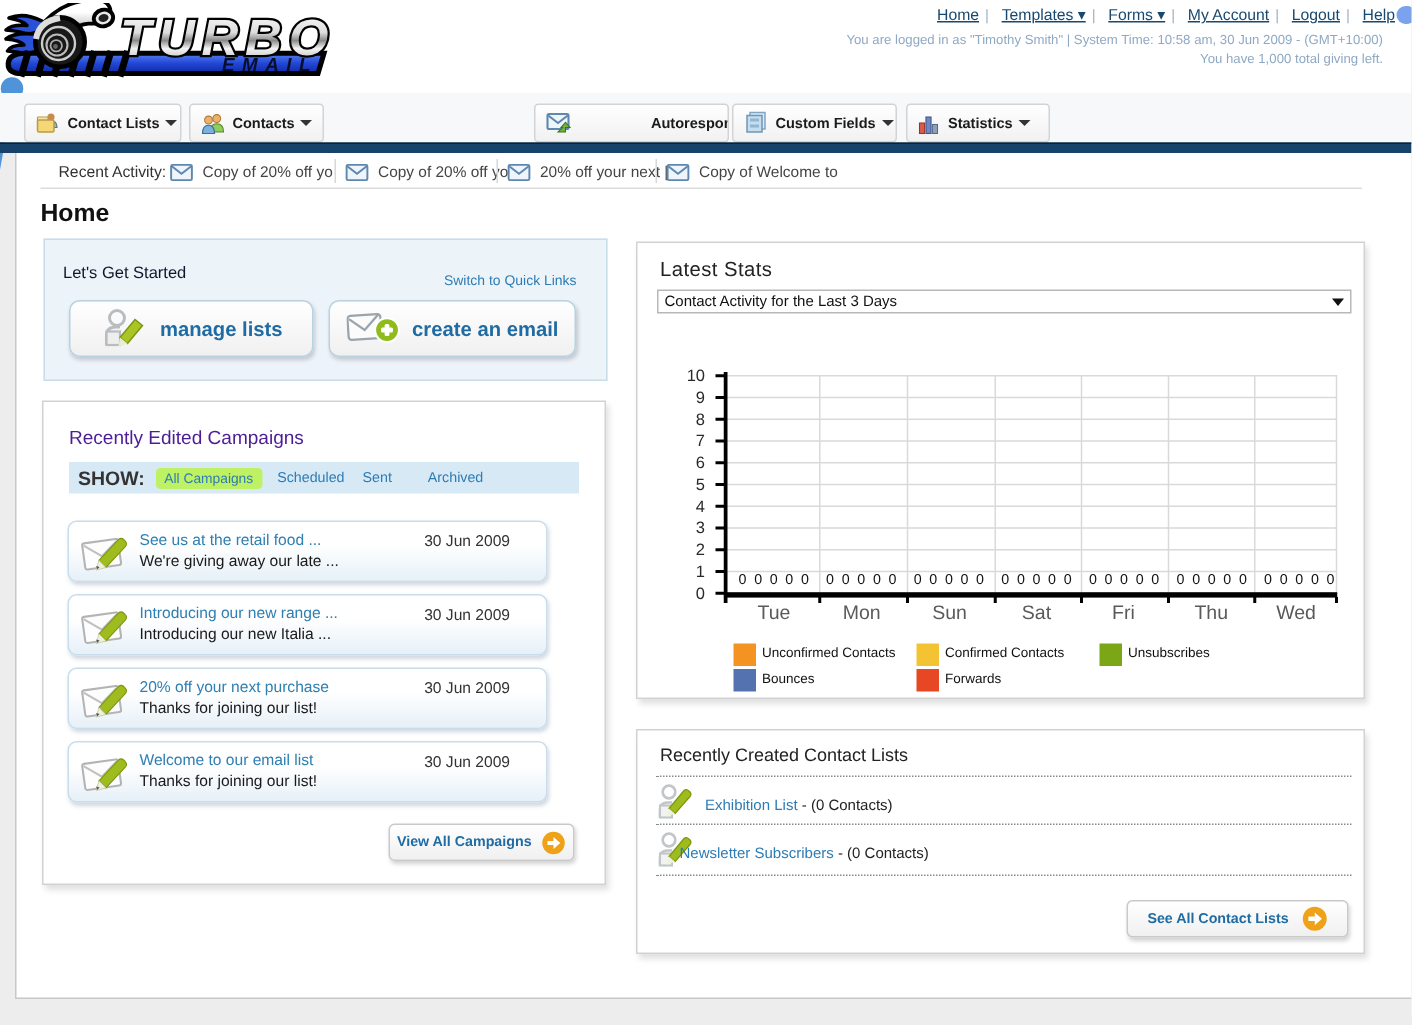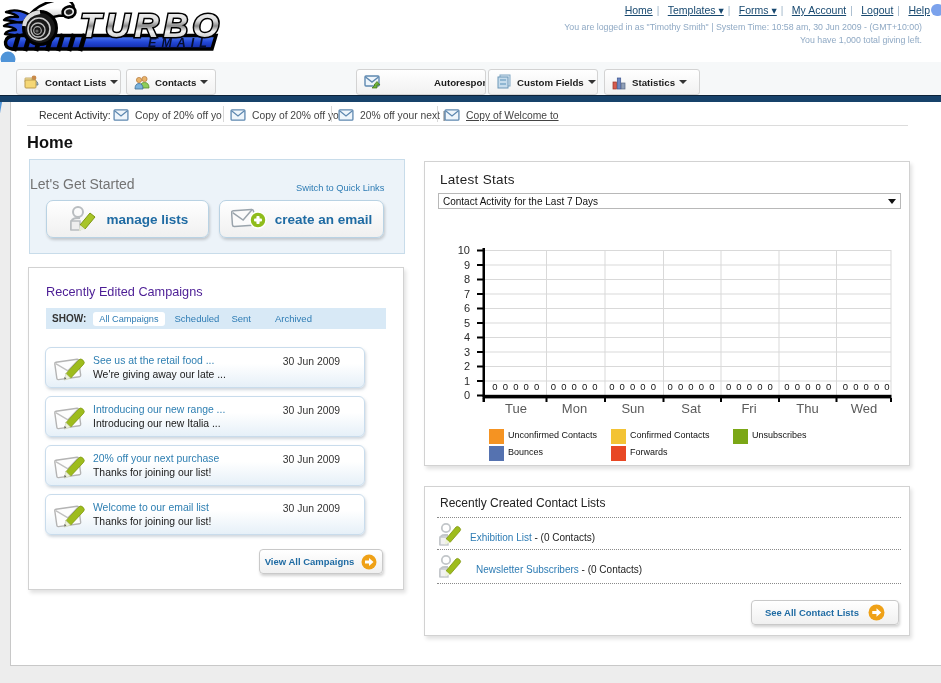--- a/index.html
+++ b/index.html
@@ -161,26 +161,26 @@
   <svg class="abs" style="left:338px;top:109px;" width="16" height="12" viewBox="0 0 17 13">
       <rect x="1" y="1" width="15" height="11" rx="1" fill="#eef5fb" stroke="#5e88b0" stroke-width="1.4"></rect>
       <path d="M1.5,2 L8.5,7.5 L15.5,2" fill="none" stroke="#5e88b0" stroke-width="1.4"></path>
     </svg>
   <div class="abs" style="left:360px;top:110px;font-size:10.3px;color:#444;">20% off your next&nbsp;|</div>
   <div class="abs" style="left:437px;top:106px;width:1px;height:16px;background:#d8d8d8;"></div>
   <svg class="abs" style="left:444px;top:109px;" width="16" height="12" viewBox="0 0 17 13">
       <rect x="1" y="1" width="15" height="11" rx="1" fill="#eef5fb" stroke="#5e88b0" stroke-width="1.4"></rect>
       <path d="M1.5,2 L8.5,7.5 L15.5,2" fill="none" stroke="#5e88b0" stroke-width="1.4"></path>
     </svg>
-  <div class="abs" style="left:466px;top:110px;font-size:10.3px;color:#444;text-decoration:underline;">Copy of Welcome to</div>
+  <div class="abs" style="left:466px;top:110px;font-size:10.3px;color:#444;">Copy of Welcome to</div>
 
   <div class="abs" style="left:27px;top:133px;font-size:16.5px;font-weight:bold;color:#111;">Home</div>
 
   <div class="abs" style="left:29px;top:159px;width:376px;height:95px;background:#ecf3f9;border:1px solid #c8dcea;"></div>
-  <div class="abs" style="left:30px;top:176px;font-size:14px;color:#737373;">Let's Get Started</div>
+  <div class="abs" style="left:42px;top:176px;font-size:11px;color:#0f172a;">Let's Get Started</div>
   <div class="abs" style="left:296px;top:177px;"><span style="color:#2e7cb4;font-size:9.3px;">Switch to Quick Links</span></div>
 
   <div class="whitebtn" style="left:46px;top:200px;width:163px;height:38px;border:1px solid #b9d2e3;border-radius:7px;font-size:13.5px;">
     <svg width="30" height="30" viewBox="0 0 30 30" style="margin-right:10px;">
       <circle cx="11" cy="8" r="5" fill="none" stroke="#b9bdc0" stroke-width="2"></circle>
       <path d="M4,26 L4,20 Q4,14 10,14 L13,14" fill="#f2f2f2" stroke="#b9bdc0" stroke-width="2"></path>
       <rect x="4" y="17" width="9" height="9" fill="#eee" stroke="#b9bdc0" stroke-width="1.5"></rect>
       <path d="M13,21 L23,9 L28,13 L18,25 Z" fill="#a8c526" stroke="#7d960f" stroke-width="1"></path>
       <path d="M13,21 L18,25 L12,27 Z" fill="#e7ecd2"></path>
     </svg>
@@ -193,22 +193,22 @@
       <circle cx="27" cy="14" r="8" fill="#8fbc1b" stroke="#fff" stroke-width="1.5"></circle>
       <rect x="23" y="12.4" width="8" height="3.2" rx="1" fill="#fff"></rect>
       <rect x="25.4" y="10" width="3.2" height="8" rx="1" fill="#fff"></rect>
     </svg>
     create an email
   </div>
 
   <div class="panel" style="left:28px;top:267px;width:376px;height:323px;"></div>
   <div class="abs" style="left:46px;top:285px;font-size:12.7px;color:#4c1d95;">Recently Edited Campaigns</div>
   <div class="abs" style="left:46px;top:308px;width:340px;height:21px;background:#d8e9f6;display:flex;align-items:center;font-size:11px;">
-    <span style="margin-left:6px;color:#333;font-size:10px;font-weight:bold;">SHOW:</span>
-    <span style="margin-left:7px;background:#ffffff;border-radius:3px;padding:2px 6px;color:#2e7cb4;font-size:9.2px;">All Campaigns</span>
+    <span style="margin-left:6px;color:#333;font-size:13px;font-weight:bold;">SHOW:</span>
+    <span style="margin-left:7px;background:#bef264;border-radius:3px;padding:2px 6px;color:#2e7cb4;font-size:9.2px;">All Campaigns</span>
     <span style="margin-left:10px;color:#2e7cb4;font-size:9.5px;">Scheduled</span>
     <span style="margin-left:12px;color:#2e7cb4;font-size:9.5px;">Sent</span>
     <span style="margin-left:24px;color:#2e7cb4;font-size:9.5px;">Archived</span>
   </div>
 
   <div class="abs" style="left:28px;top:0;width:376px;">
     <div class="camprow" style="top:347px;">
       <svg class="ci" width="37" height="32" viewBox="0 0 40 34" style="position:absolute;left:7px;top:5px;">
         <g transform="rotate(-8 16 18)">
           <rect x="3" y="8" width="26" height="19" rx="1.5" fill="#fdfdfd" stroke="#b4b4b4" stroke-width="1.5"></rect>
@@ -270,21 +270,21 @@
     View All Campaigns
     <svg width="16" height="16" viewBox="0 0 16 16" style="margin-left:7px;">
       <circle cx="8" cy="8" r="7.5" fill="#efa117"></circle>
       <path d="M4,6.6 L8,6.6 L8,4 L12.5,8 L8,12 L8,9.4 L4,9.4 Z" fill="#fff"></path>
     </svg>
   </div>
 
   <div class="panel" style="left:424px;top:161px;width:486px;height:305px;"></div>
   <div class="abs" style="left:440px;top:172px;font-size:13.5px;letter-spacing:0.3px;color:#222;">Latest Stats</div>
   <div class="abs" style="left:438px;top:193px;width:463px;height:16px;border:1px solid #b8b8b8;background:#fff;font-size:10px;color:#111;">
-    <span style="position:absolute;left:4px;top:2px;">Contact Activity for the Last 7 Days</span>
+    <span style="position:absolute;left:4px;top:2px;">Contact Activity for the Last 3 Days</span>
     <span style="position:absolute;right:4px;top:5px;width:0;height:0;border-left:4.5px solid transparent;border-right:4.5px solid transparent;border-top:5px solid #111;"></span>
   </div>
 
   <svg class="abs" style="left:440px;top:242px;" width="468" height="180" viewBox="0 0 468 180">
 
     <g stroke="#d9d9d9" stroke-width="1">
       <line x1="44" y1="8.5" x2="451" y2="8.5"></line>
       <line x1="44" y1="23.0" x2="451" y2="23.0"></line>
       <line x1="44" y1="37.5" x2="451" y2="37.5"></line>
       <line x1="44" y1="52.0" x2="451" y2="52.0"></line>
@@ -397,21 +397,21 @@
   </svg>
   <div class="abs" style="left:470px;top:532px;font-size:10px;"><span style="color:#2e7cb4;">Exhibition List</span><span style="color:#222;"> - (0 Contacts)</span></div>
   <div class="dotline" style="left:437px;top:549px;width:464px;"></div>
   <svg class="abs" style="left:437px;top:554px;" width="26" height="26" viewBox="0 0 26 26">
     <circle cx="9" cy="6" r="4.2" fill="none" stroke="#c2c6c9" stroke-width="1.8"></circle>
     <path d="M3,23 L3,18 Q3,13 8,13 L11,13" fill="#f4f4f4" stroke="#c2c6c9" stroke-width="1.8"></path>
     <rect x="3" y="15" width="8" height="8" fill="#f2f2f2" stroke="#c2c6c9" stroke-width="1.4"></rect>
     <path d="M9,17 L19,5 Q20.5,3.6 22.5,5.5 Q24.5,7.4 23,9 L13,20.5 Z" fill="#9ebc1d" stroke="#7d960f" stroke-width="0.8"></path>
     <path d="M9,17 L13,20.5 L7.5,22.5 Z" fill="#eef2da"></path>
   </svg>
-  <div class="abs" style="left:476px;top:564px;font-size:10px;"><span style="color:#2e7cb4;">Newsletter Subscribers</span><span style="color:#222;"> - (0 Contacts)</span></div>
+  <div class="abs" style="left:453px;top:564px;font-size:10px;"><span style="color:#2e7cb4;">Newsletter Subscribers</span><span style="color:#222;"> - (0 Contacts)</span></div>
   <div class="dotline" style="left:437px;top:583px;width:464px;"></div>
 
   <div class="whitebtn" style="left:751px;top:600px;width:148px;height:25px;">
     See All Contact Lists
     <svg width="17" height="17" viewBox="0 0 16 16" style="margin-left:9px;">
       <circle cx="8" cy="8" r="7.5" fill="#efa117"></circle>
       <path d="M4,6.6 L8,6.6 L8,4 L12.5,8 L8,12 L8,9.4 L4,9.4 Z" fill="#fff"></path>
     </svg>
   </div>
 

